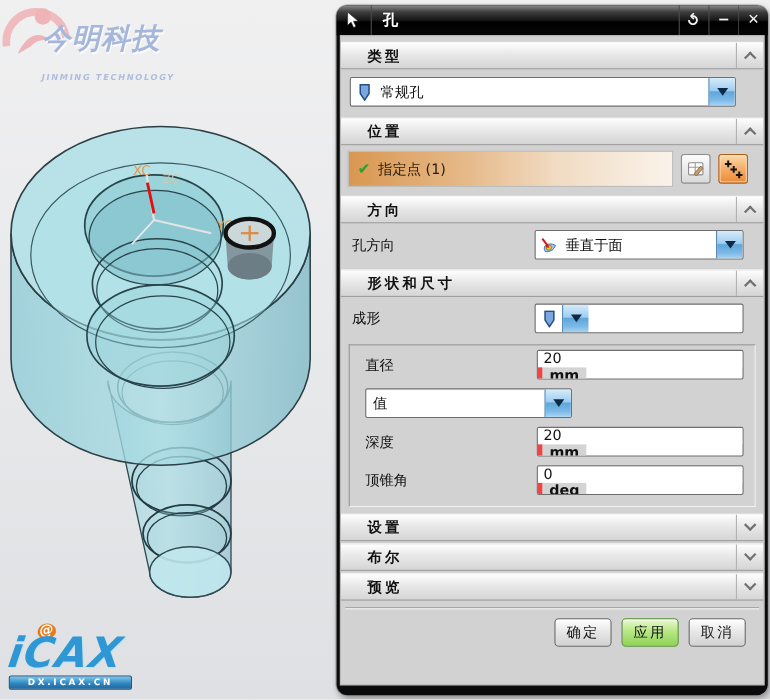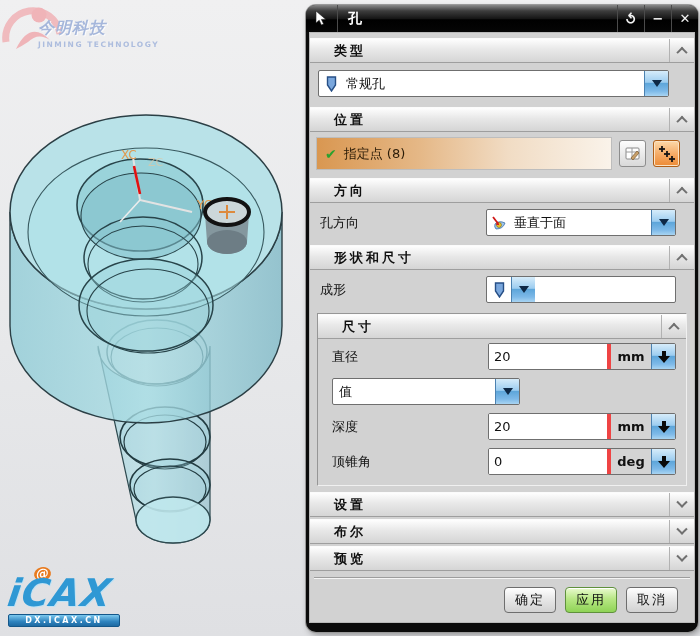--- a/index.html
+++ b/index.html
@@ -3,22 +3,22 @@
 <meta charset="utf-8">
 <style>
   * { margin:0; padding:0; box-sizing:border-box; }
   html,body { width:700px; height:636px; font-family:"DejaVu Sans","Liberation Sans",sans-serif; }
   .stage { position:relative; width:700px; height:636px; background:linear-gradient(180deg,#f0f0f1 0%,#e7e8ea 55%,#dfe0e3 100%); overflow:hidden; }
 
   
   .viewport { position:absolute; inset:0; }
   .watermark { position:absolute; left:2px; top:2px; width:170px; height:62px; opacity:.8; }
   .wm-text { position:absolute; left:36px; top:16px; }
-  .wm-cn { font-size:16px; font-weight:bold; font-style:italic; color:#93a9d6; letter-spacing:1px; text-shadow:1px 1px 0 #fff; }
-  .wm-en { font-size:7.5px; font-weight:bold; color:#9db1da; letter-spacing:1.5px; margin-top:1px; }
+  .wm-cn { font-size:26px; font-weight:bold; font-style:italic; color:#93a9d6; letter-spacing:1px; text-shadow:1px 1px 0 #fff; }
+  .wm-en { font-size:7.5px; font-weight:bold; font-style:italic; color:#9db1da; letter-spacing:1.5px; margin-top:13px; }
 
   .icax { position:absolute; left:8px; top:574px; width:118px; }
   .icax-word { font-size:38px; line-height:38px; font-weight:bold; font-style:italic; color:#2f98d4; transform:skewX(-8deg); text-shadow:1px 1px 0 #bfe2f4; letter-spacing:1px; }
   .icax-at { position:absolute; left:26px; top:-7px; font-size:13px; font-weight:bold; font-style:italic; color:#fff; background:#e87a1e; border-radius:50%; width:17px; height:14px; text-align:center; line-height:14px; transform:rotate(-12deg); }
   .icax-bar { margin-top:2px; width:112px; height:13px; background:linear-gradient(180deg,#7cc8ee 0%,#2e83be 60%,#1e6aa2 100%); border:1px solid #14578a; border-radius:2px; color:#fff; font-size:8px; font-weight:bold; letter-spacing:2.5px; text-align:center; line-height:11px; }
 
   
   .dialog { position:absolute; left:306px; top:5px; width:392px; height:627px; background:#0b0b0b; border-radius:10px; box-shadow:0 0 0 1px #9a9a9a, 2px 3px 6px rgba(0,0,0,.35); }
   .titlebar { position:absolute; top:0; left:0; right:0; height:27px; border-radius:9px 9px 0 0; background:linear-gradient(180deg,#8a8a8a 0%,#3d3d3d 22%,#161616 50%,#000 55%,#050505 100%); display:flex; align-items:stretch; color:#fff; }
   .tb-cursor { width:32px; display:flex; align-items:center; justify-content:center; border-right:1px solid #4b4b4b; }
@@ -51,21 +51,21 @@
   .spin-arrow::after { content:""; position:absolute; left:0; top:5px; border-left:6px solid transparent; border-right:6px solid transparent; border-top:7px solid #0a0a0a; }
 
   
   .pos-row { display:flex; align-items:center; padding:5px 14px 6px 6px; gap:3px; }
   .sel-bar { flex:1; height:33px; border:1px solid #bdbdbd; background:linear-gradient(90deg,#d99751 0%,#e5b887 35%,#f1dcc4 65%,#faf3ea 100%); display:flex; align-items:center; padding-left:8px; font-size:13px; color:#2b1c08; }
   .sel-bar .check { color:#2aa12e; font-size:14px; margin-right:7px; }
   .sq-btn { width:27px; height:27px; border:1px solid #8d8d8d; border-radius:3px; background:linear-gradient(180deg,#fdfdfd,#d9d9d9); display:flex; align-items:center; justify-content:center; margin-left:4px; }
   .sq-btn.active { background:linear-gradient(180deg,#fcd9a9 0%,#f5a963 55%,#ec8a35 100%); border:1px solid #b05f17; box-shadow:inset 0 0 0 1px #fbe3c4; }
 
   
-  .num { display:flex; align-items:stretch; width:188px; height:27px; border:1px solid #6f6f6f; border-radius:2px; background:#fff; overflow:hidden; }
+  .num { display:flex; align-items:stretch; width:188px; height:27px; border:1px solid #6f6f6f; border-radius:2px; background:#fff; overflow:hidden;flex-direction:column; }
   .num input { flex:1; min-width:0; border:none; outline:none; font-size:13px; color:#111; padding-left:5px; font-family:inherit; background:#fff; }
   .num .unit { width:44px; background:#d4d4d4; border-left:4px solid #ef4444; display:flex; align-items:center; justify-content:center; font-size:13px; font-weight:bold; color:#111; }
 
   
   .group { margin:3px 7px 6px 7px; border:1px solid; border-color:#969696 #f0f0f0 #f0f0f0 #969696; background:#d2d2d2; padding-bottom:6px; }
   .group .sec-h { margin-top:0; }
   .group .row { padding:4px 10px 4px 14px; }
 
   .divider { margin:6px 4px 0 4px; border-top:1px solid #9d9d9d; border-bottom:1px solid #f5f5f5; }
   .footer { display:flex; justify-content:flex-end; gap:9px; padding:8px 16px 0 0; }
@@ -202,21 +202,21 @@
 
       <div class="sec-h">
         <span class="lbl">位置</span>
         <span class="chev-cell">
             <i class="chev up"></i>
           </span>
       </div>
       <div class="pos-row">
         <div class="sel-bar">
           <span class="check">✔</span>
-          <span>指定点 (8)</span>
+          <span>指定点 (1)</span>
         </div>
         <div class="sq-btn">
           <svg width="16" height="16" viewBox="0 0 16 16">
             <rect x="1" y="2" width="13" height="11" rx="1" fill="#fff" stroke="#8a8a8a"></rect>
             <line x1="1" y1="6" x2="14" y2="6" stroke="#9a9a9a"></line>
             <line x1="7" y1="2" x2="7" y2="13" stroke="#9a9a9a"></line>
             <path d="M6 12 L12 5 L14 7 L8 14 Z" fill="#c9a06a" stroke="#7a5a30" stroke-width="0.7"></path>
           </svg>
         </div>
         <div class="sq-btn active">
@@ -271,26 +271,20 @@
                 <path d="M2.5 1 L10.5 1 L10.5 9 L6.5 15 L2.5 9 Z" fill="#7aa7dd" stroke="#274f86" stroke-width="1.4"></path>
               </svg>
           </span>
           <span class="blue-btn">
               <i class="tri"></i>
             </span>
         </div>
       </div>
 
       <div class="group">
-        <div class="sec-h">
-          <span class="lbl">尺寸</span>
-          <span class="chev-cell">
-              <i class="chev up"></i>
-            </span>
-        </div>
 
         <div class="row">
           <span class="flabel">直径</span>
           <div class="num">
             <input value="20" style="">
             <span class="unit">mm</span>
             <span class="blue-btn">
                 <i class="spin-arrow"></i>
               </span>
           </div>

